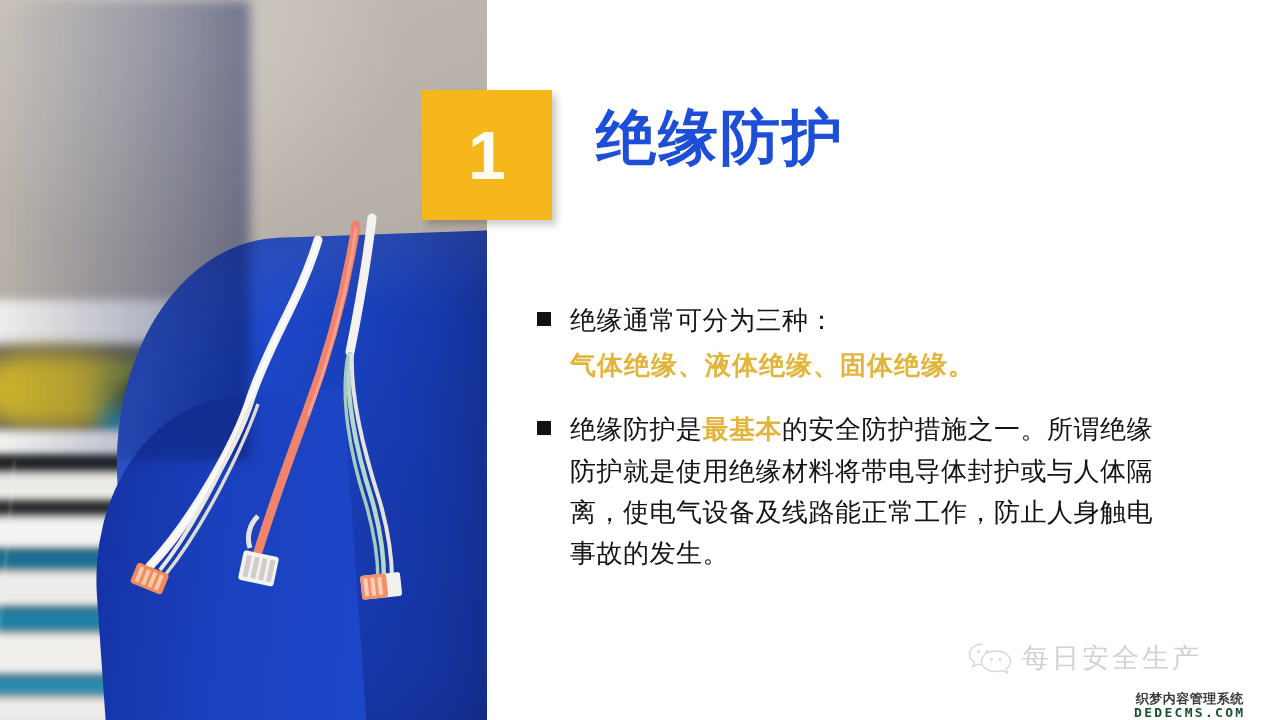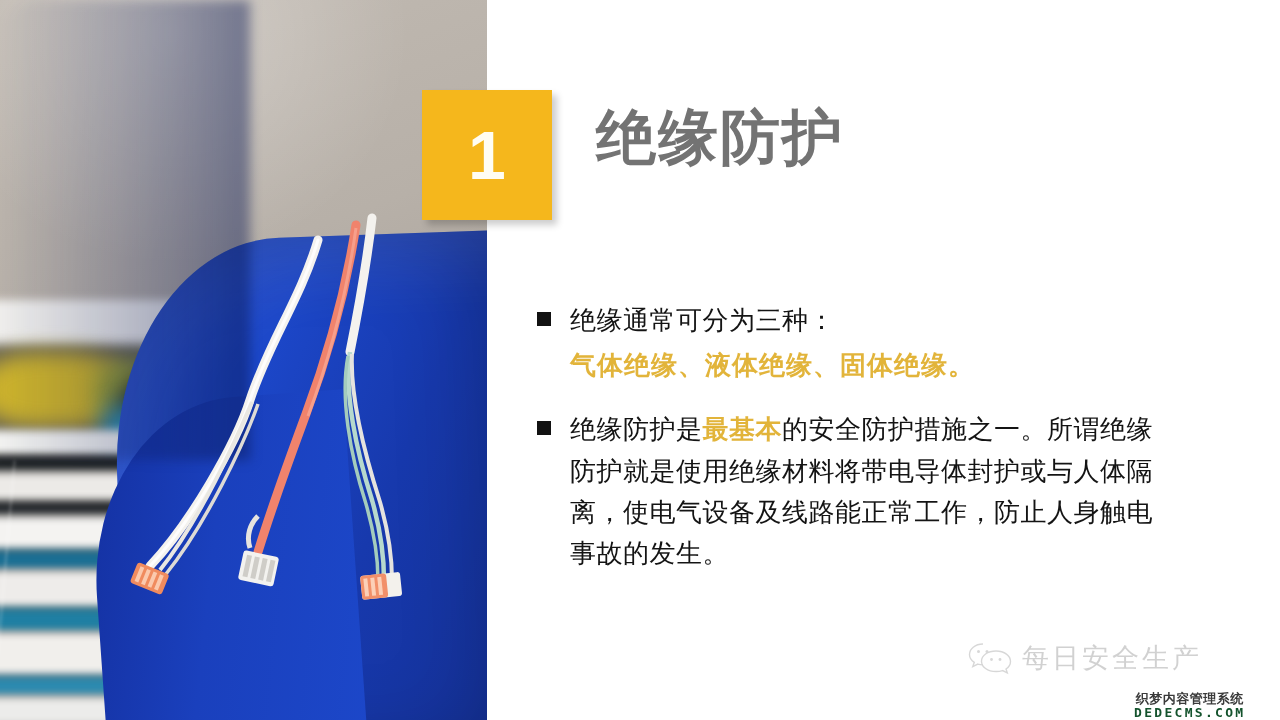--- a/index.html
+++ b/index.html
@@ -144,21 +144,21 @@
     letter-spacing: 0;
   }
 
   
   #title {
     position: absolute;
     left: 596px;
     top: 104px;
     font-size: 60px;
     font-weight: bold;
-    color: #737373;
+    color: #1d4ed8;
     letter-spacing: 2px;
     line-height: 1.12;
     white-space: nowrap;
   }
 
   
   #body-block {
     position: absolute;
     left: 537px;
     top: 300px;

